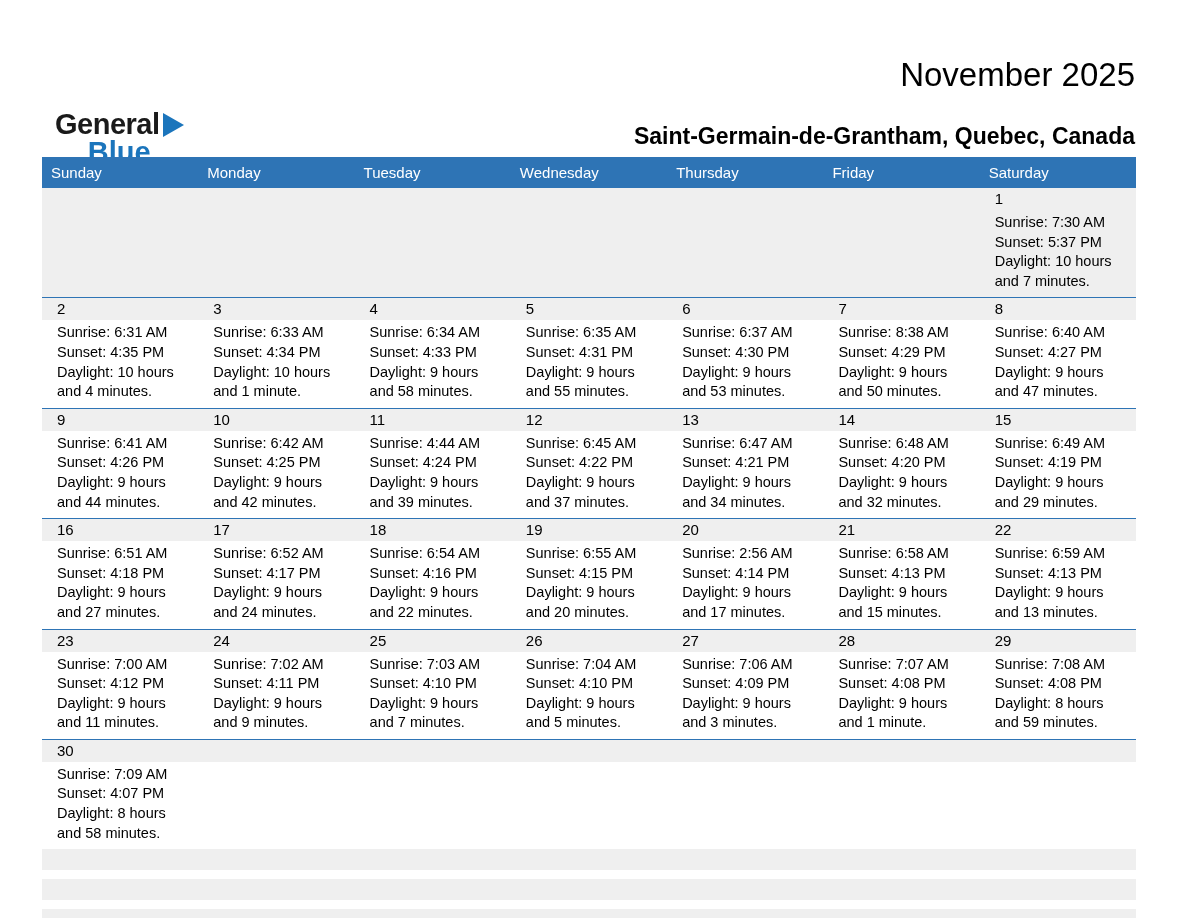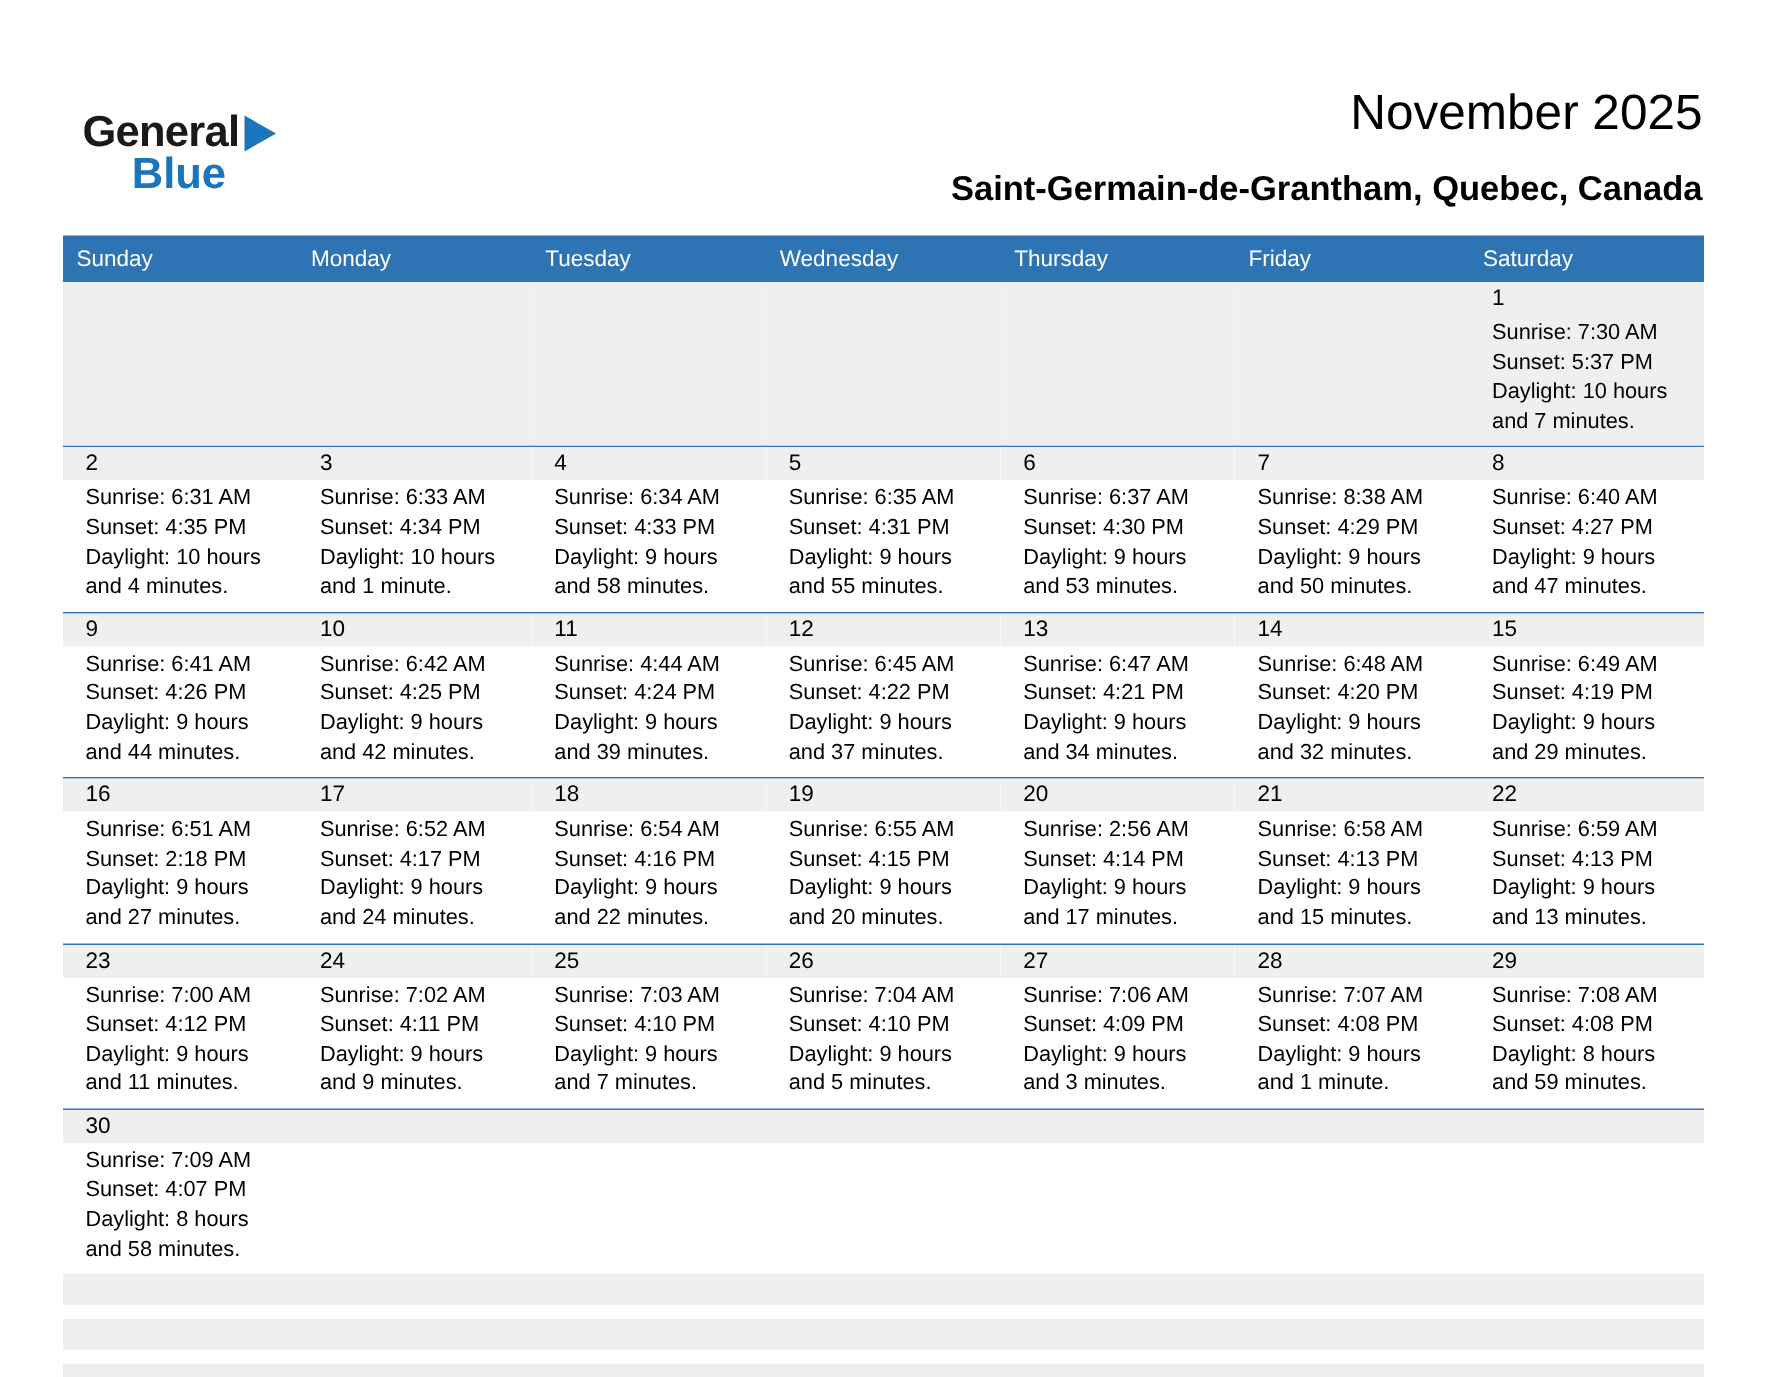--- a/index.html
+++ b/index.html
@@ -8,40 +8,40 @@
     width: 1188px;
     height: 918px;
     background: #ffffff;
     font-family: "Liberation Sans", sans-serif;
     color: #000000;
     overflow: hidden;
   }
 
   
   .logo { position: absolute; left: 55px; top: 74px; line-height: 1; }
-  .logo-top { display: flex; align-items: flex-start; }
+  .logo-top { display: flex; align-items: flex-start; margin-top: 36px; }
   .logo-general {
     font-size: 29px; font-weight: bold; color: #1a1a1a; letter-spacing: -0.5px;
   }
   .logo-flag {
     width: 0; height: 0;
     border-left: 21px solid var(--logo-blue, #1B75BC);
     border-top: 12px solid transparent;
     border-bottom: 12px solid transparent;
     margin-left: 3px; margin-top: 3px;
   }
   .logo-blue {
     font-size: 29px; font-weight: bold; color: var(--logo-blue, #1B75BC);
     text-align: center; margin-top: -1px;
   }
 
   
   .title-block { position: absolute; right: 53px; top: 56px; text-align: right; }
   .title { font-size: 33px; font-weight: normal; }
-  .subtitle { font-size: 23px; font-weight: bold; margin-top: 18px; }
+  .subtitle { font-size: 23px; font-weight: bold; margin-top: 29px; }
 
   
   .calendar { position: absolute; left: 42px; top: 157px; width: 1094px; }
   .weekday-row {
     display: flex; background: var(--header-blue, #2E74B5);
     height: 31px; align-items: center; color: #ffffff;
   }
   .weekday { flex: 1; font-size: 15px; padding-left: 9px; }
 
   .week { display: flex; min-height: 108px; background: #ffffff; }
@@ -249,21 +249,21 @@
               <div class="line">Daylight: 9 hours</div>
               <div class="line">and 29 minutes.</div>
             </div>
           </div>
         </div>
         <div class="week">
           <div class="cell">
             <div class="daynum">16</div>
             <div class="cellbody">
               <div class="line">Sunrise: 6:51 AM</div>
-              <div class="line">Sunset: 2:18 PM</div>
+              <div class="line">Sunset: 4:18 PM</div>
               <div class="line">Daylight: 9 hours</div>
               <div class="line">and 27 minutes.</div>
             </div>
           </div>
           <div class="cell">
             <div class="daynum">17</div>
             <div class="cellbody">
               <div class="line">Sunrise: 6:52 AM</div>
               <div class="line">Sunset: 4:17 PM</div>
               <div class="line">Daylight: 9 hours</div>

